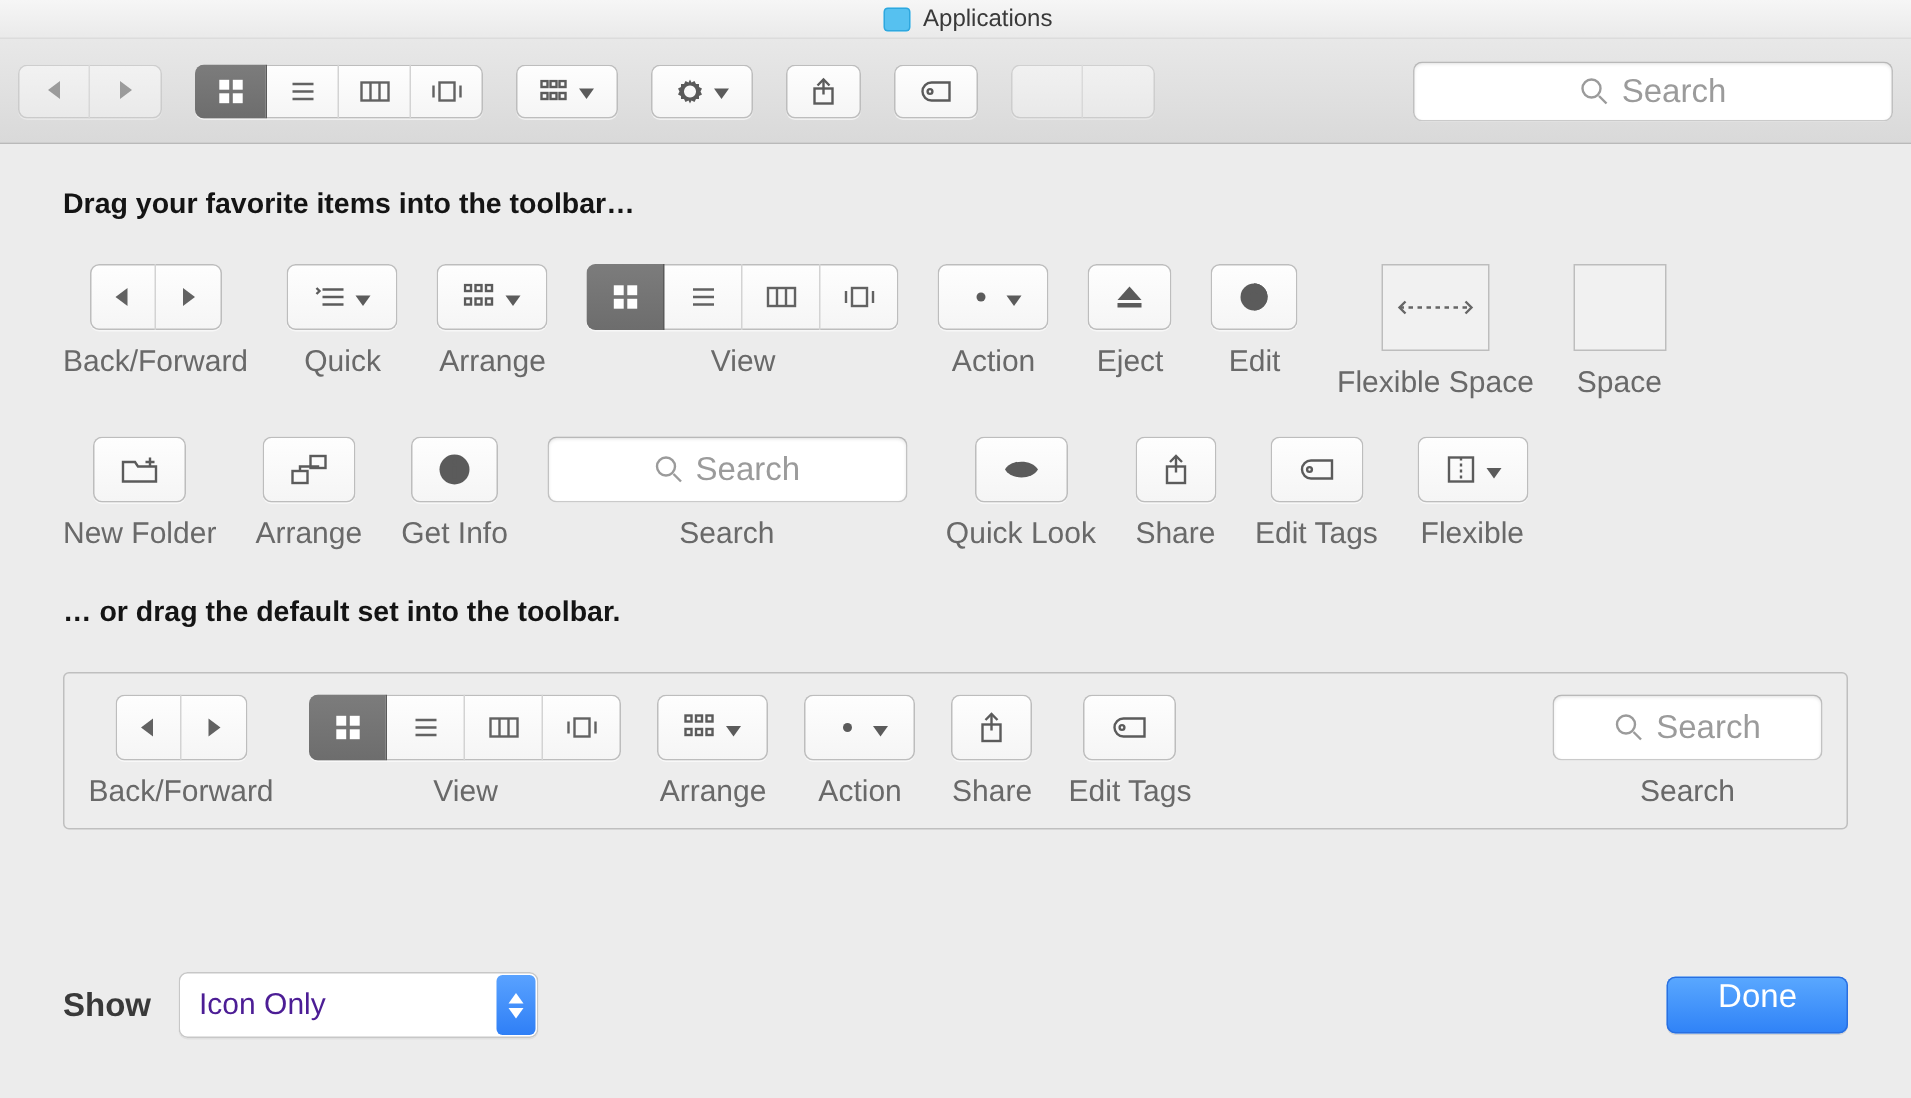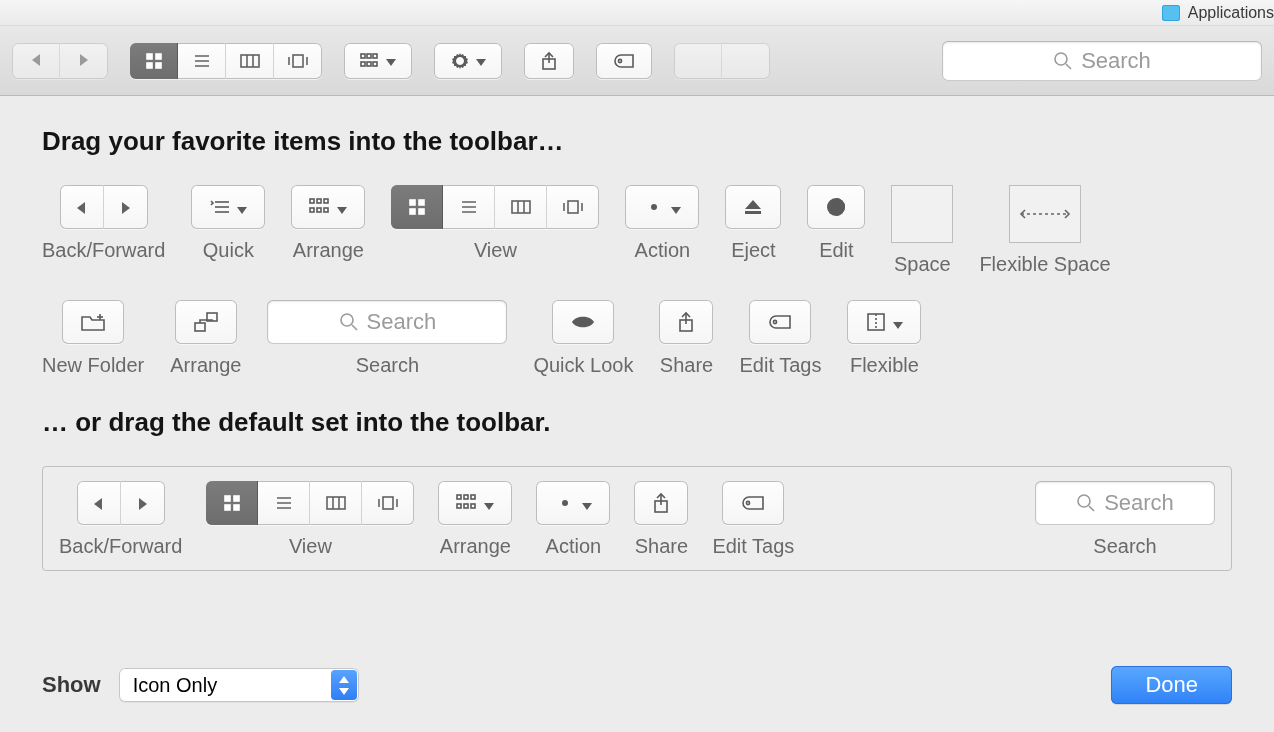--- a/index.html
+++ b/index.html
@@ -11,21 +11,21 @@
     color: #393939;
     -webkit-font-smoothing: antialiased;
     overflow: hidden;
   }
 
   
   .titlebar {
     height: 26px;
     display: flex;
     align-items: center;
-    justify-content: flex-end;
+    justify-content: center;
     gap: 8px;
     background: linear-gradient(#f6f6f6,#eaeaea);
     border-bottom: 1px solid #dcdcdc;
     font-size: 16px;
     padding-left: 17px;
   }
   .folder-chip {
     width: 18px; height: 16px;
     background: #56c1f0;
     border-radius: 3px;
@@ -101,21 +101,21 @@
     background: #f1f1f1;
   }
   .blank-square.wide { width: 72px; }
 
   
   .sheet {
     padding: 30px 42px 20px 42px;
   }
   .sheet h1 {
     margin: 0 0 28px 0;
-    font-size: 26px;
+    font-size: 19px;
     font-weight: 700;
     color: #141414;
   }
   .gallery {
     display: flex;
     flex-wrap: wrap;
     gap: 24px 26px;
     align-items: flex-start;
   }
   .item {
@@ -143,57 +143,57 @@
     display: flex;
     gap: 24px;
     align-items: flex-start;
     background: #ededed;
   }
   .defaults-box .item .label { font-size: 20px; }
 
   
   .footer {
     position: absolute;
-    left: 0; right: 0; bottom: 4px;
+    left: 0; right: 0; bottom: 16px;
     padding: 18px 42px 24px 42px;
     display: flex;
     align-items: center;
     gap: 18px;
   }
   .footer .label { font-size: 22px; font-weight: 700; }
   .select {
     position: relative;
-    height: 34px;
+    height: 44px;
     min-width: 240px;
     display: flex;
     align-items: center;
     padding: 0 42px 0 14px;
     background: #fff;
     border-radius: 6px;
     box-shadow: inset 0 0 0 1px #c7c7c7, 0 1px 0 rgba(0,0,0,.05);
     font-size: 20px;
-    color: #000000;
+    color: #4c1d95;
   }
   .select .stepper {
     position: absolute; right: 2px; top: 2px; bottom: 2px;
     width: 26px;
     border-radius: 4px;
     background: linear-gradient(#59a2ff,#2f7ff6);
     display: flex; flex-direction: column; align-items: center; justify-content: center;
     color: #fff; font-size: 10px; gap: 1px;
   }
   .done {
     margin-left: auto;
     height: 38px;
     padding: 0 34px;
     border-radius: 6px;
     background: linear-gradient(#5aa8ff,#2f82f7);
     color: #fff;
     font-size: 22px;
-    display: flex; align-items: center;
+    display: flex; 
     box-shadow: 0 1px 0 rgba(0,0,0,.1), inset 0 0 0 1px #2a6fe0;
   }
 
   
   .chev::before { content: ""; display:inline-block; width:0;height:0; border-left:5px solid transparent; border-right:5px solid transparent; border-top:7px solid currentColor; }
   .chev-r::before { content:""; display:inline-block; width:0;height:0; border-top:6px solid transparent; border-bottom:6px solid transparent; border-left:8px solid currentColor; }
   .chev-l::before { content:""; display:inline-block; width:0;height:0; border-top:6px solid transparent; border-bottom:6px solid transparent; border-right:8px solid currentColor; }
 
   svg { stroke: currentColor; fill: none; stroke-width: 1.6; }
   .fill svg * { fill: currentColor; stroke: none; }
@@ -416,36 +416,36 @@
             <circle cx="11" cy="11" r="9" fill="none" stroke="currentColor" stroke-width="2"></circle>
             <path d="M11 2 a9 9 0 0 1 0 18z" fill="currentColor"></path>
             <path d="M2 11 a9 9 0 0 1 9-9 v9z" fill="currentColor" transform="rotate(90 11 11)"></path>
             <circle cx="11" cy="11" r="3" fill="#fff"></circle>
           </svg>
       </div>
       <div class="label">Edit</div>
     </div>
 
     <div class="item">
-      <div class="blank-square"></div>
-      <div class="label">Space</div>
-    </div>
-
-    <div class="item">
       <div class="blank-square wide" style="display:flex;align-items:center;justify-content:center">
         <svg width="56" height="14">
             <line x1="4" y1="7" x2="52" y2="7" stroke="#666" stroke-dasharray="3 3"></line>
             <polyline points="8,3 4,7 8,11" fill="none" stroke="#666"></polyline>
             <polyline points="48,3 52,7 48,11" fill="none" stroke="#666"></polyline>
           </svg>
       </div>
       <div class="label">Flexible Space</div>
     </div>
 
     <div class="item">
+      <div class="blank-square"></div>
+      <div class="label">Space</div>
+    </div>
+
+    <div class="item">
       <div class="btn">
         <svg width="26" height="20">
             <path d="M2 5h8l2 3h12v10H2z"></path>
             <line x1="20" y1="2" x2="20" y2="8"></line>
             <line x1="17" y1="5" x2="23" y2="5"></line>
           </svg>
       </div>
       <div class="label">New Folder</div>
     </div>
 
@@ -454,20 +454,30 @@
       <div class="btn">
         <svg width="26" height="22">
             <rect x="14" y="2" width="10" height="8"></rect>
             <rect x="2" y="12" width="10" height="8"></rect>
             <path d="M7 12v-3h12V10"></path>
           </svg>
       </div>
       <div class="label">Arrange</div>
     </div>
 
+    <div class="item fill">
+      <div class="btn">
+        <svg width="22" height="22">
+            <circle cx="11" cy="11" r="10"></circle>
+            <circle cx="11" cy="6" r="1.5" fill="#fff"></circle>
+            <rect x="9.5" y="9" width="3" height="8" fill="#fff"></rect>
+          </svg>
+      </div>
+      <div class="label">Get Info</div>
+    </div>
 
     <div class="item">
       <div class="searchbox">
         <svg width="20" height="20">
             <circle cx="8" cy="8" r="6"></circle>
             <line x1="13" y1="13" x2="18" y2="18"></line>
           </svg>
         <span>Search</span>
       </div>
       <div class="label">Search</div>

